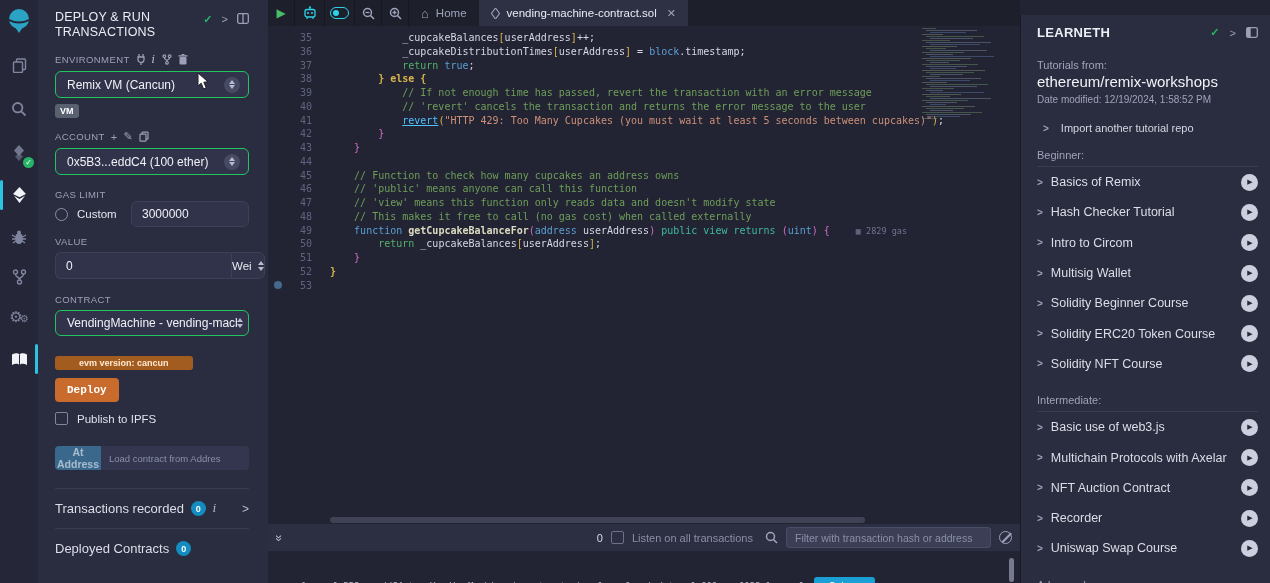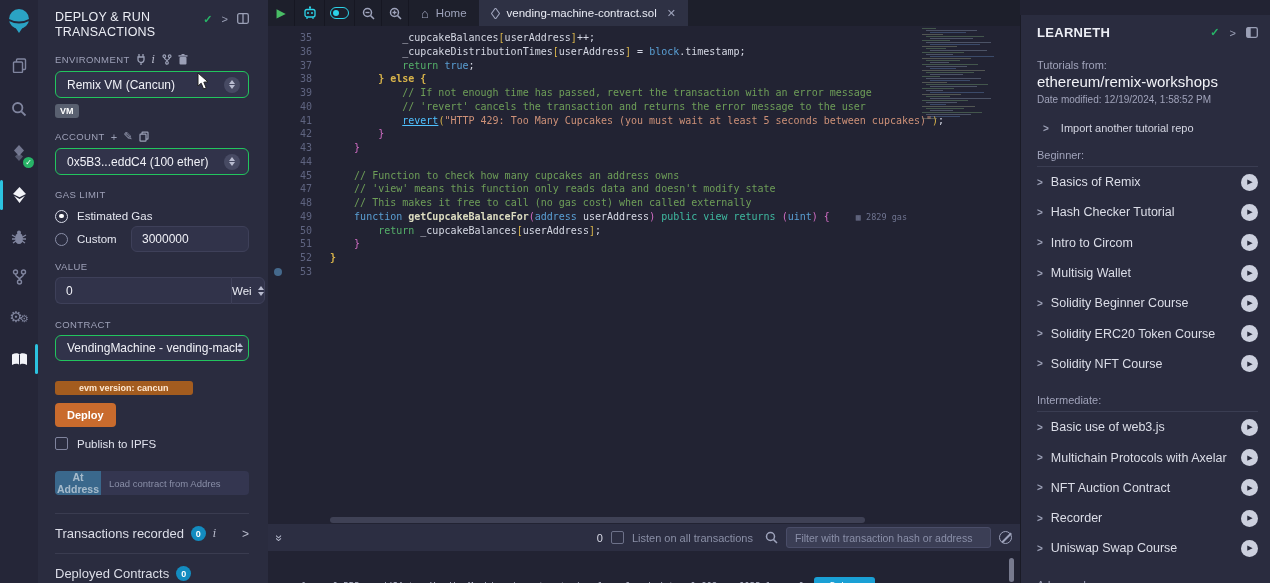--- a/index.html
+++ b/index.html
@@ -32,21 +32,21 @@
   .radio-row { display:flex; align-items:center; gap:9px; margin-top:7px; font-size:11.5px; color:#e4e6ef; height:18px; }
   .radio { width:13px; height:13px; border-radius:50%; border:1.5px solid #8a8fa8; background:transparent; position:relative; flex:0 0 13px;}
   .radio.sel { border-color:#d8dbe8; }
   .radio.sel::after { content:""; position:absolute; left:3px; top:3px; width:4.5px; height:4.5px; border-radius:50%; background:#fff; }
   .gas-custom-input { margin-left:auto; width:118px; height:26px; background:#31334a; border:1px solid #3e4059; border-radius:6px; color:#f0f1f7; font-size:12px; padding:0 10px; font-family:inherit; }
   .value-row { display:flex; margin-top:5px; height:27px; }
   .value-input { flex:1; background:#31334a; border:1px solid #3e4059; border-right:none; border-radius:6px 0 0 6px; color:#f0f1f7; font-size:12px; padding:0 10px; font-family:inherit; }
   .unit-box { width:52px; background:#31334a; border:1px solid #3e4059; border-radius:0 6px 6px 0; display:flex; align-items:center; justify-content:center; gap:6px; font-size:11.5px; color:#e8eaf2; }
   .unit-steppers { display:flex; flex-direction:column; gap:2px; }
   .evm-badge { display:inline-block; margin-top:20px; background:#a35c1f; color:#ffe9d2; font-size:9px; font-weight:bold; padding:2px 24px; border-radius:3px; }
-  .deploy-btn { margin-top:8px; background:#c96b2d; border:none; color:#fff; font-weight:bold; font-size:11px; padding:6px 12px; border-radius:4px; font-family:Liberation Sans, sans-serif; }
+  .deploy-btn { margin-top:8px; background:#c96b2d; border:none; color:#fff; font-weight:bold; font-size:11px; padding:6px 12px; border-radius:4px; font-family:Liberation Mono, monospace; }
   .chk-row { display:flex; align-items:center; gap:9px; margin-top:10px; font-size:11.5px; color:#dfe1ec; }
   .chk { width:13px; height:13px; border:1.5px solid #80849e; border-radius:2px; background:transparent; flex:0 0 13px; }
   .ataddr-row { display:flex; margin-top:21px; height:24px; }
   .ataddr-btn { width:77px; background:#3a688c; border:none; border-radius:4px 0 0 4px; color:rgba(255,255,255,.55); font-weight:bold; font-size:10.5px; font-family:inherit; }
   .ataddr-input { flex:1; background:#343650; border:none; border-radius:0 4px 4px 0; color:#c8cbda; font-size:9.5px; padding:0 8px; font-family:inherit; }
   .ataddr-input::placeholder { color:#8a8fa8; }
   input::placeholder { color:#8a8fa8; }
   .sp-section { border-top:1px solid #3a3c50; margin-top:18px; padding:12px 0; display:flex; align-items:center; gap:7px; font-size:13px; color:#dcdee8; }
   .count-badge { width:15px; height:15px; border-radius:50%; background:#138cc0; color:#fff; font-size:9px; font-weight:bold; display:inline-flex; align-items:center; justify-content:center; }
   .i-icon { font-family:"DejaVu Serif", serif; font-style:italic; font-size:11px; color:#b9bccc; }
@@ -234,24 +234,20 @@
       <span>0x5B3...eddC4 (100 ether)</span>
       <span class="stepper-circle">
           <span class="tri-up"></span>
           <span class="tri-down"></span>
         </span>
     </div>
 
     <div class="lbl" style="margin-top:14px">
       <span>GAS LIMIT</span>
     </div>
-    <div class="radio-row">
-      <span class="radio sel"></span>
-      <span>Estimated Gas</span>
-    </div>
     <div class="radio-row" style="margin-top:5px">
       <span class="radio"></span>
       <span>Custom</span>
       <input class="gas-custom-input" value="3000000" style="">
     </div>
 
     <div class="lbl" style="margin-top:13px">
       <span>VALUE</span>
     </div>
     <div class="value-row">
@@ -350,20 +346,21 @@
         <div class="code-line"><span class="line-gutter">36</span><span><span class="s-pl">            _cupcakeDistributionTimes</span><span class="s-by">[</span><span class="s-pl">userAddress</span><span class="s-by">]</span><span class="s-pl"> = </span><span class="s-kb">block</span><span class="s-pl">.timestamp;</span></span></div>
         <div class="code-line"><span class="line-gutter">37</span><span><span class="s-pl">            </span><span class="s-kr">return </span><span class="s-kb">true</span><span class="s-pl">;</span></span></div>
         <div class="code-line"><span class="line-gutter">38</span><span><span class="s-pl">        </span><span class="s-ky">} else {</span></span></div>
         <div class="code-line"><span class="line-gutter">39</span><span><span class="s-pl">            </span><span class="s-cm">// If not enough time has passed, revert the transaction with an error message</span></span></div>
         <div class="code-line"><span class="line-gutter">40</span><span><span class="s-pl">            </span><span class="s-cm">// 'revert' cancels the transaction and returns the error message to the user</span></span></div>
         <div class="code-line"><span class="line-gutter">41</span><span><span class="s-pl">            </span><span class="s-rv">revert</span><span class="s-by">(</span><span class="s-st">"HTTP 429: Too Many Cupcakes (you must wait at least 5 seconds between cupcakes)"</span><span class="s-by">)</span><span class="s-pl">;</span></span></div>
         <div class="code-line"><span class="line-gutter">42</span><span><span class="s-pl">        </span><span class="s-bp">}</span></span></div>
         <div class="code-line"><span class="line-gutter">43</span><span><span class="s-pl">    </span><span class="s-bp">}</span></span></div>
         <div class="code-line"><span class="line-gutter">44</span><span></span></div>
         <div class="code-line"><span class="line-gutter">45</span><span><span class="s-pl">    </span><span class="s-cm">// Function to check how many cupcakes an address owns</span></span></div>
+        <div class="code-line"><span class="line-gutter">46</span><span><span class="s-pl">    </span><span class="s-cm">// 'public' means anyone can call this function</span></span></div>
         <div class="code-line"><span class="line-gutter">47</span><span><span class="s-pl">    </span><span class="s-cm">// 'view' means this function only reads data and doesn't modify state</span></span></div>
         <div class="code-line"><span class="line-gutter">48</span><span><span class="s-pl">    </span><span class="s-cm">// This makes it free to call (no gas cost) when called externally</span></span></div>
         <div class="code-line"><span class="line-gutter">49</span><span><span class="s-pl">    </span><span class="s-kb">function </span><span class="s-fn">getCupcakeBalanceFor</span><span class="s-bp">(</span><span class="s-kb">address</span><span class="s-pl"> userAddress</span><span class="s-bp">)</span><span class="s-pl"> </span><span class="s-kt">public view returns</span><span class="s-pl"> </span><span class="s-bp">(</span><span class="s-kb">uint</span><span class="s-bp">)</span><span class="s-pl"> </span><span class="s-bp">{</span><span class="gas-note">▦ 2829 gas</span></span></div>
         <div class="code-line"><span class="line-gutter">50</span><span><span class="s-pl">        </span><span class="s-kr">return</span><span class="s-pl"> _cupcakeBalances</span><span class="s-by">[</span><span class="s-pl">userAddress</span><span class="s-by">]</span><span class="s-pl">;</span></span></div>
         <div class="code-line"><span class="line-gutter">51</span><span><span class="s-pl">    </span><span class="s-bp">}</span></span></div>
         <div class="code-line"><span class="line-gutter">52</span><span><span class="s-ky">}</span></span></div>
         <div class="code-line"><span class="line-gutter">53<span class="breakpoint-dot"></span></span><span></span></div>
       </div>
     <div id="minimap">
         <div class="mm-line" style="width: 14px; margin-left: 0px; background: rgb(106, 143, 106); opacity: 0.55;"></div>

